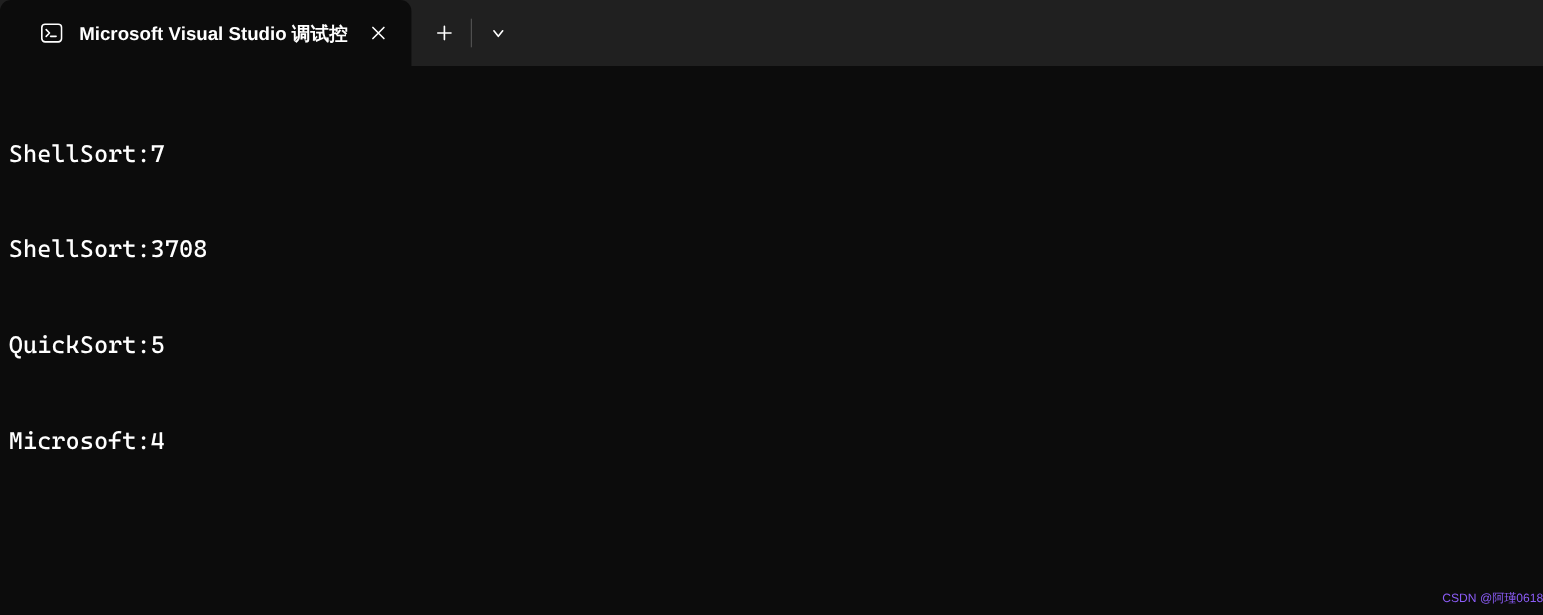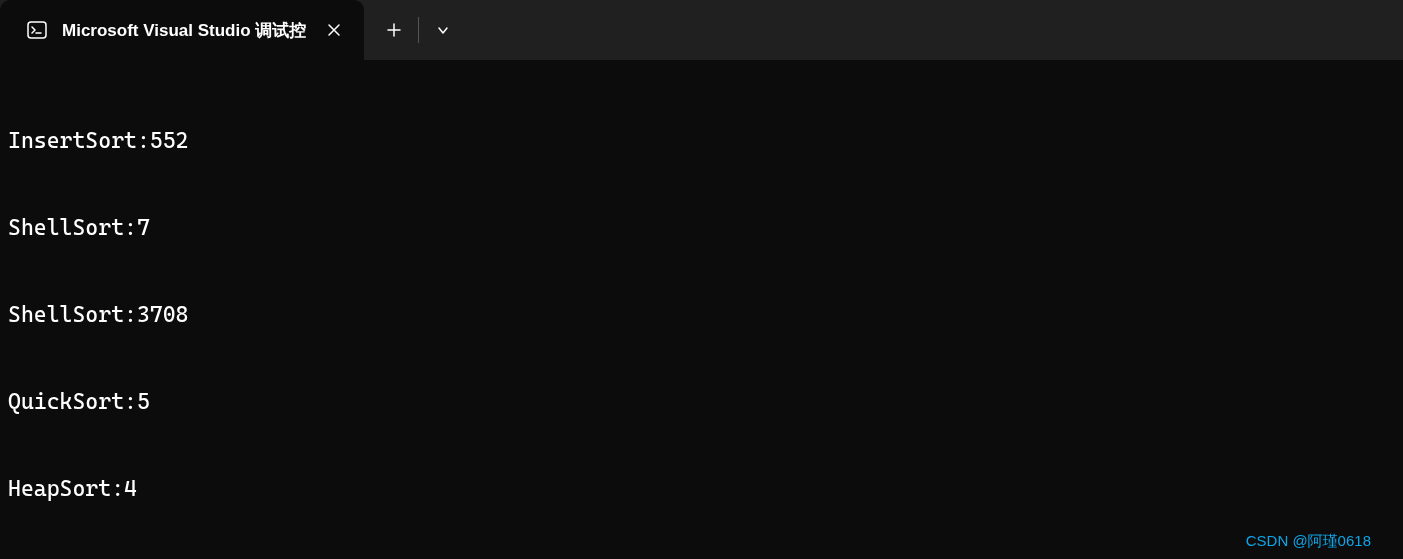--- a/index.html
+++ b/index.html
@@ -19,21 +19,21 @@
       height: 60px;
       background: #202020;
       display: flex;
       align-items: center;
     }
     .tab {
       display: flex;
       align-items: center;
       height: 60px;
       background: #0c0c0c;
-      padding: 0 16px 0 26px;
+      padding: 0 16px 0 36px;
       border-top-left-radius: 10px;
       border-top-right-radius: 10px;
       gap: 14px;
       min-width: 350px;
     }
     .tab-icon {
       width: 22px;
       height: 22px;
       display: flex;
       align-items: center;
@@ -88,24 +88,24 @@
       line-height: 29px;
       font-family: Consolas, 'Cascadia Mono', monospace;
       white-space: pre;
     }
     .output-line {
       display: block;
     }
     .watermark {
       position: absolute;
       bottom: 8px;
-      right: 32px;
-      color: #0ea5e9;
+      right: 0;
+      color: #8b5cf6;
       font-family: 'Segoe UI', 'Microsoft YaHei', sans-serif;
-      font-size: 15px;
+      font-size: 11px;
     }
   </style>
 </head>
 <body>
 
 <div class="titlebar">
   <div class="tab">
     <span class="tab-icon">
       <svg width="20" height="20" viewBox="0 0 20 20">
         <rect x="1" y="2" width="18" height="16" rx="3" fill="none" stroke="#ffffff" stroke-width="1.5"></rect>
@@ -129,25 +129,24 @@
     <div class="divider"></div>
     <div class="dropdown">
       <svg width="14" height="14" viewBox="0 0 14 14">
         <path d="M3 5 L7 10 L11 5" fill="none" stroke="#ffffff" stroke-width="1.5" stroke-linecap="round" stroke-linejoin="round"></path>
       </svg>
     </div>
   </div>
 </div>
 
 <div class="terminal">
-  <span class="output-line">InsertSort:552</span>
   <span class="output-line">ShellSort:7</span>
   <span class="output-line">ShellSort:3708</span>
   <span class="output-line">QuickSort:5</span>
-  <span class="output-line">HeapSort:4</span>
+  <span class="output-line">Microsoft:4</span>
   
   
   
   
   
   
   
   
 </div>
 

